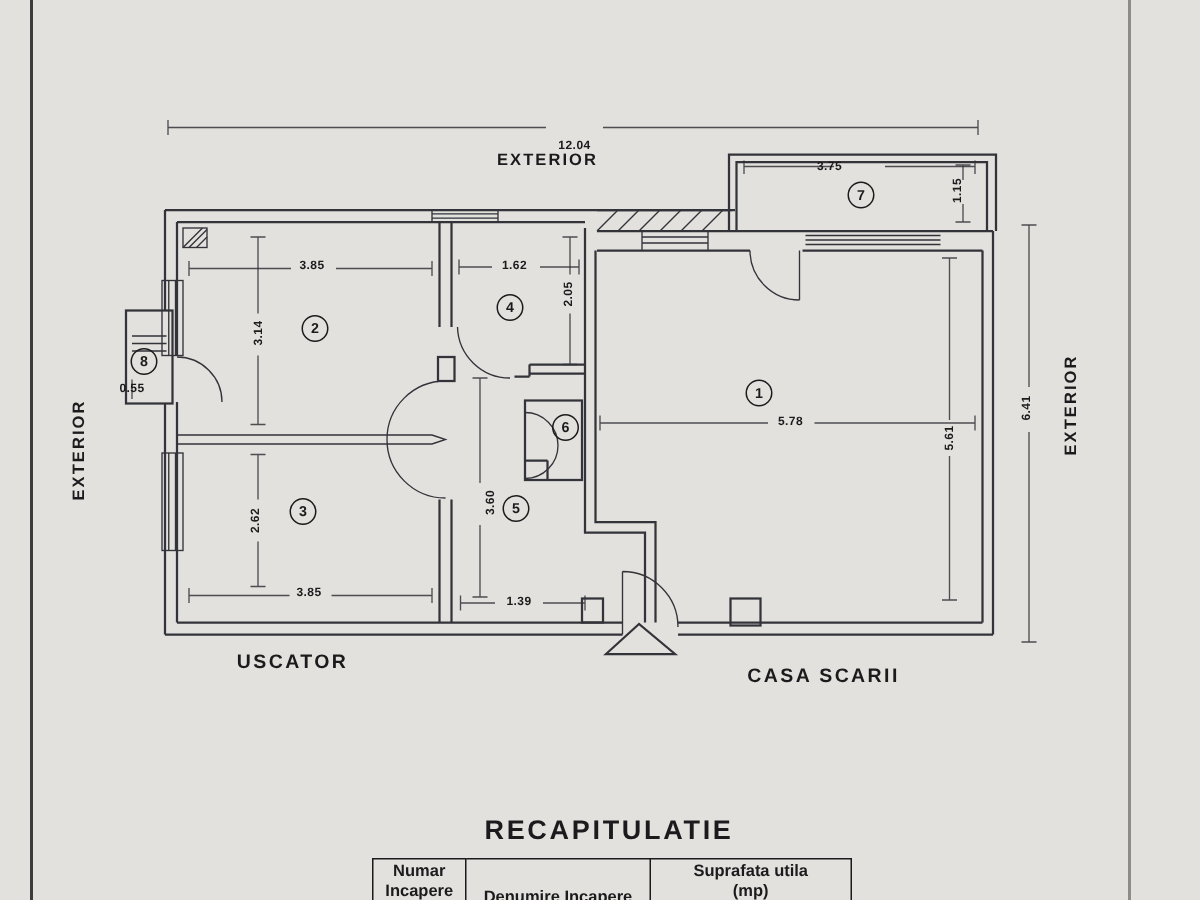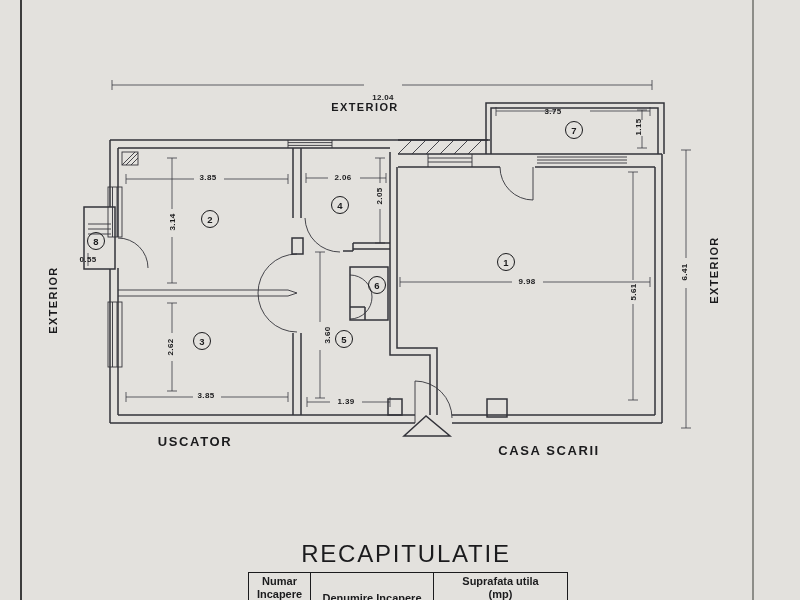--- a/index.html
+++ b/index.html
@@ -26,21 +26,21 @@
   .lbl.ext{font-size:11px;letter-spacing:1.4px;}
   .lbl.big{font-size:13px;letter-spacing:1.6px;}
   .room-circle{
     position:absolute;width:16px;height:16px;border:1.4px solid var(--text,#1b1b1d);
     border-radius:50%;transform:translate(-50%,-50%);
     display:flex;align-items:center;justify-content:center;
     font-weight:700;font-size:9.5px;color:var(--text,#1b1b1d);
   }
   .recap-title{
     position:absolute;left:406px;top:554px;transform:translate(-50%,-50%);
-    font-weight:400;font-size:24px;letter-spacing:1.8px;color:var(--text,#1b1b1d);
+    font-weight:700;font-size:18px;letter-spacing:1.8px;color:var(--text,#1b1b1d);
     white-space:nowrap;
   }
   table.recap{
     position:absolute;left:248px;top:572px;border-collapse:collapse;
     table-layout:fixed;width:310px;
   }
   table.recap td{
     border:1.8px solid var(--text,#1b1b1d);
     font-weight:700;font-size:11px;line-height:1.15;color:var(--text,#1b1b1d);
     text-align:center;vertical-align:top;padding:2px 1px 0 1px;height:40px;
@@ -175,24 +175,24 @@
   <div class="lbl ext rot" style="left:53px;top:300px">EXTERIOR</div>
   <div class="lbl ext rot" style="left:714px;top:270px">EXTERIOR</div>
 
   <div class="lbl" style="left:383px;top:97px">12.04</div>
   <div class="lbl rot" style="left:684px;top:272px">6.41</div>
 
   <div class="lbl" style="left:553px;top:111px">3.75</div>
   <div class="lbl rot" style="left:638px;top:127px">1.15</div>
   <div class="lbl" style="left:208px;top:177px">3.85</div>
   <div class="lbl rot" style="left:172px;top:222px">3.14</div>
-  <div class="lbl" style="left:343px;top:177px">2.06</div>
+  <div class="lbl" style="left:343px;top:177px">1.62</div>
   <div class="lbl rot" style="left:379px;top:196px">2.05</div>
   <div class="lbl" style="left:88px;top:259px">0.55</div>
-  <div class="lbl" style="left:527px;top:281px">9.98</div>
+  <div class="lbl" style="left:527px;top:281px">5.78</div>
   <div class="lbl rot" style="left:633px;top:292px">5.61</div>
   <div class="lbl rot" style="left:170px;top:347px">2.62</div>
   <div class="lbl" style="left:206px;top:395px">3.85</div>
   <div class="lbl rot" style="left:327px;top:335px">3.60</div>
   <div class="lbl" style="left:346px;top:401px">1.39</div>
 
   <div class="room-circle" style="left:506px;top:262px">1</div>
   <div class="room-circle" style="left:210px;top:219px">2</div>
   <div class="room-circle" style="left:202px;top:341px">3</div>
   <div class="room-circle" style="left:340px;top:205px">4</div>

